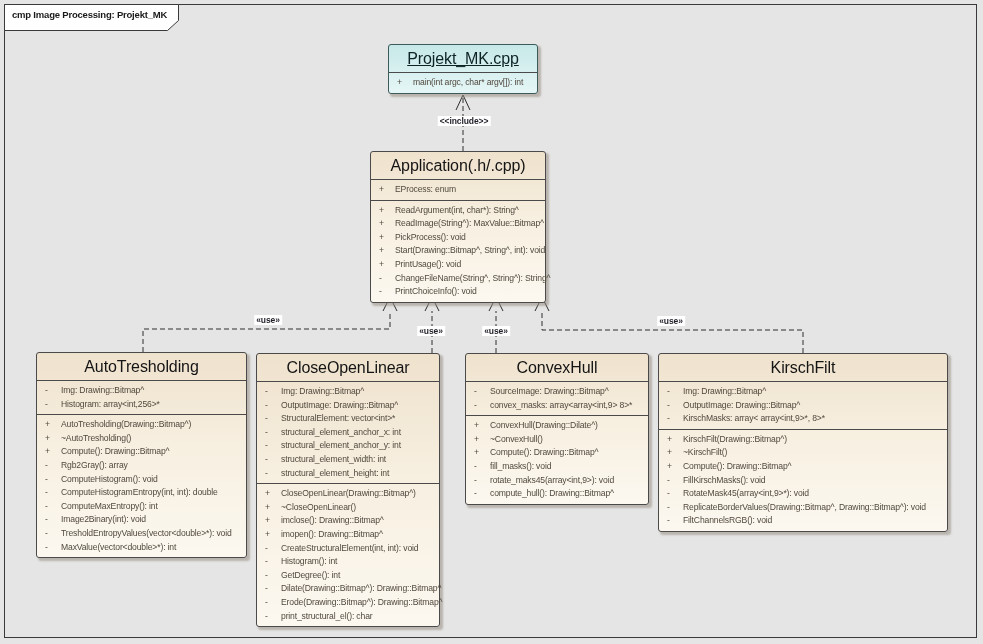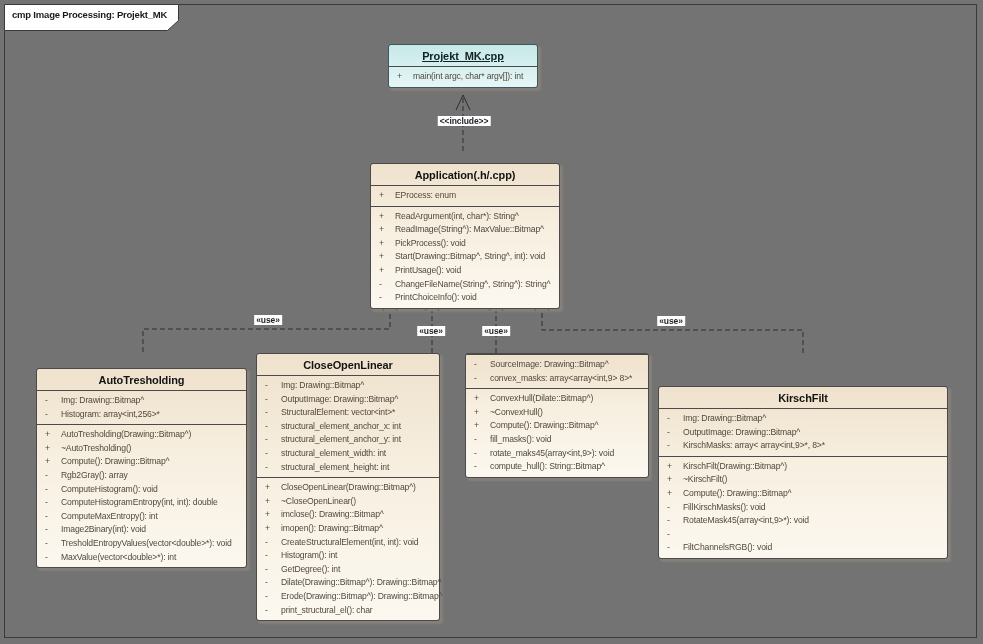--- a/index.html
+++ b/index.html
@@ -1,17 +1,17 @@
 <!DOCTYPE html>
 <html><head>
 <meta charset="utf-8">
 <style>
   html,body { margin:0; padding:0; background:#fff; }
   #canvas {
-    position:relative; width:983px; height:644px; background:#737373;
+    position:relative; width:983px; height:644px; background:#e5e5e5;
     font-family:"Liberation Sans","DejaVu Sans",sans-serif; overflow:hidden;
   }
   #frame-border {
     position:absolute; left:4px; top:4px; width:973px; height:634px;
     border:1px solid #3a3a3a; box-sizing:border-box;
   }
   #connector-svg { position:absolute; left:0; top:0; width:983px; height:644px; pointer-events:none; }
 
   .frame-label-text {
     position:absolute; left:12px; top:9px; font-size:9.5px; font-weight:bold;
@@ -22,21 +22,21 @@
     position:absolute; box-sizing:border-box;
     background:linear-gradient(180deg,#efe2cd 0%,#f7efe0 45%,#fcf8f0 100%);
     border:1px solid #4a4a4a; border-radius:3px;
     box-shadow:2.5px 2.5px 2px rgba(150,140,128,0.55);
   }
   .class-box.cyan {
     background:linear-gradient(180deg,#c7e8e8 0%,#d8f0f0 55%,#e6f6f6 100%);
     border-color:#3c5a5a;
   }
   .class-title {
-    text-align:center; font-weight:bold; font-size:11px; color:#141414;
+    text-align:center; font-weight:normal; font-size:16px; color:#141414;
     padding:5px 4px 4px 4px; white-space:nowrap; letter-spacing:-0.1px;
   }
   .class-box.cyan .class-title { text-decoration:underline; color:#0e2323; }
   .compartment { border-top:1px solid #4a4a4a; padding:3px 1px 3px 0; overflow:visible; }
   .member {
     display:flex; font-size:8.6px; line-height:13.6px; letter-spacing:-0.15px;
     color:#51493e; white-space:nowrap;
   }
   .member .vis { flex:none; width:12px; padding-left:8px; }
   .member .txt { padding-left:4px;text-align:right; }
@@ -88,21 +88,21 @@
   <div class="class-box cyan" style="left:388px; top:44px; width:150px;">
     <div class="class-title">Projekt_MK.cpp</div>
   <div class="compartment">
         <div class="member">
           <span class="vis">+</span>
           <span class="txt">main(int argc, char* argv[]): int</span>
         </div>
       </div>
     </div>
 
-  <div class="class-box" style="left:370px; top:163px; width:190px;">
+  <div class="class-box" style="left:370px; top:151px; width:176px;">
     <div class="class-title">Application(.h/.cpp)</div>
   <div class="compartment">
         <div class="member">
           <span class="vis">+</span>
           <span class="txt">EProcess: enum</span>
         </div>
       </div>
       <div class="compartment">
         <div class="member">
           <span class="vis">+</span>
@@ -128,21 +128,21 @@
           <span class="vis">-</span>
           <span class="txt">ChangeFileName(String^, String^): String^</span>
         </div>
         <div class="member">
           <span class="vis">-</span>
           <span class="txt">PrintChoiceInfo(): void</span>
         </div>
       </div>
     </div>
 
-  <div class="class-box" style="left:36px; top:352px; width:211px;margin-top:16px;">
+  <div class="class-box" style="left:36px; top:352px; width:211px;">
     <div class="class-title">AutoTresholding</div>
   <div class="compartment">
         <div class="member">
           <span class="vis">-</span>
           <span class="txt">Img: Drawing::Bitmap^</span>
         </div>
         <div class="member">
           <span class="vis">-</span>
           <span class="txt">Histogram: array&lt;int,256&gt;*</span>
         </div>
@@ -261,59 +261,60 @@
           <span class="txt">Erode(Drawing::Bitmap^): Drawing::Bitmap^</span>
         </div>
         <div class="member">
           <span class="vis">-</span>
           <span class="txt">print_structural_el(): char</span>
         </div>
       </div>
     </div>
 
   <div class="class-box" style="left:465px; top:353px; width:184px;">
+    <div class="class-title">ConvexHull</div>
   <div class="compartment">
         <div class="member">
           <span class="vis">-</span>
           <span class="txt">SourceImage: Drawing::Bitmap^</span>
         </div>
         <div class="member">
           <span class="vis">-</span>
           <span class="txt">convex_masks: array&lt;array&lt;int,9&gt; 8&gt;*</span>
         </div>
       </div>
       <div class="compartment">
         <div class="member">
           <span class="vis">+</span>
-          <span class="txt">ConvexHull(Dilate::Bitmap^)</span>
+          <span class="txt">ConvexHull(Drawing::Dilate^)</span>
         </div>
         <div class="member">
           <span class="vis">+</span>
           <span class="txt">~ConvexHull()</span>
         </div>
         <div class="member">
           <span class="vis">+</span>
           <span class="txt">Compute(): Drawing::Bitmap^</span>
         </div>
         <div class="member">
           <span class="vis">-</span>
           <span class="txt">fill_masks(): void</span>
         </div>
         <div class="member">
           <span class="vis">-</span>
           <span class="txt">rotate_maks45(array&lt;int,9&gt;): void</span>
         </div>
         <div class="member">
           <span class="vis">-</span>
-          <span class="txt">compute_hull(): String::Bitmap^</span>
-        </div>
-      </div>
-    </div>
-
-  <div class="class-box" style="left:658px; top:353px; width:290px;margin-top:33px;">
+          <span class="txt">compute_hull(): Drawing::Bitmap^</span>
+        </div>
+      </div>
+    </div>
+
+  <div class="class-box" style="left:658px; top:353px; width:290px;">
     <div class="class-title">KirschFilt</div>
   <div class="compartment">
         <div class="member">
           <span class="vis">-</span>
           <span class="txt">Img: Drawing::Bitmap^</span>
         </div>
         <div class="member">
           <span class="vis">-</span>
           <span class="txt">OutputImage: Drawing::Bitmap^</span>
         </div>
@@ -338,20 +339,21 @@
         <div class="member">
           <span class="vis">-</span>
           <span class="txt">FillKirschMasks(): void</span>
         </div>
         <div class="member">
           <span class="vis">-</span>
           <span class="txt">RotateMask45(array&lt;int,9&gt;*): void</span>
         </div>
         <div class="member">
           <span class="vis">-</span>
+          <span class="txt">ReplicateBorderValues(Drawing::Bitmap^, Drawing::Bitmap^): void</span>
         </div>
         <div class="member">
           <span class="vis">-</span>
           <span class="txt">FiltChannelsRGB(): void</span>
         </div>
       </div>
     </div>
 
   <span class="stereo-label" style="left:464px; top:116px;">&lt;&lt;include&gt;&gt;</span>
   <span class="stereo-label" style="left:268px; top:315px;">«use»</span>

